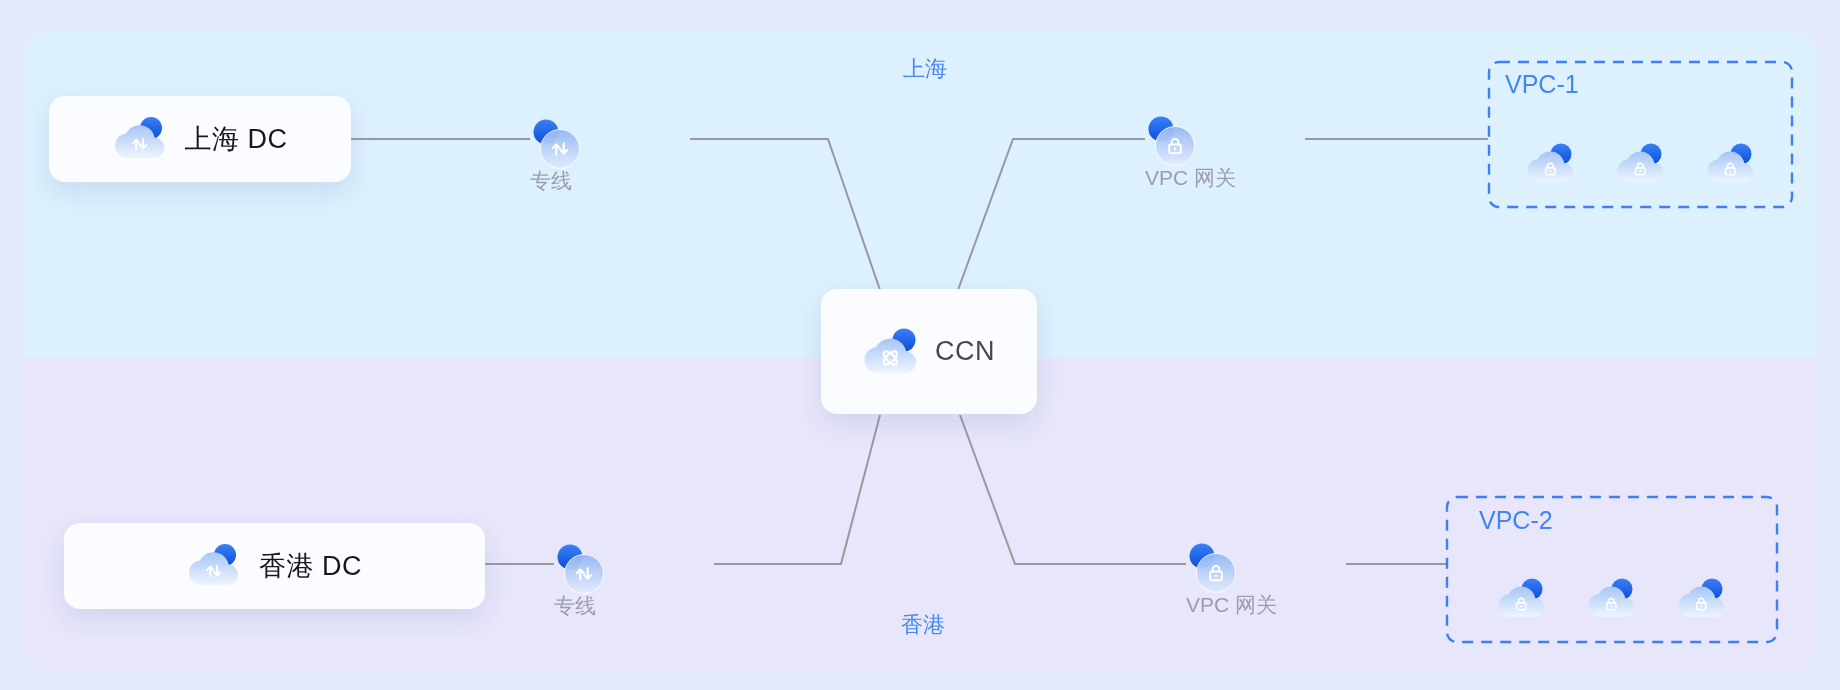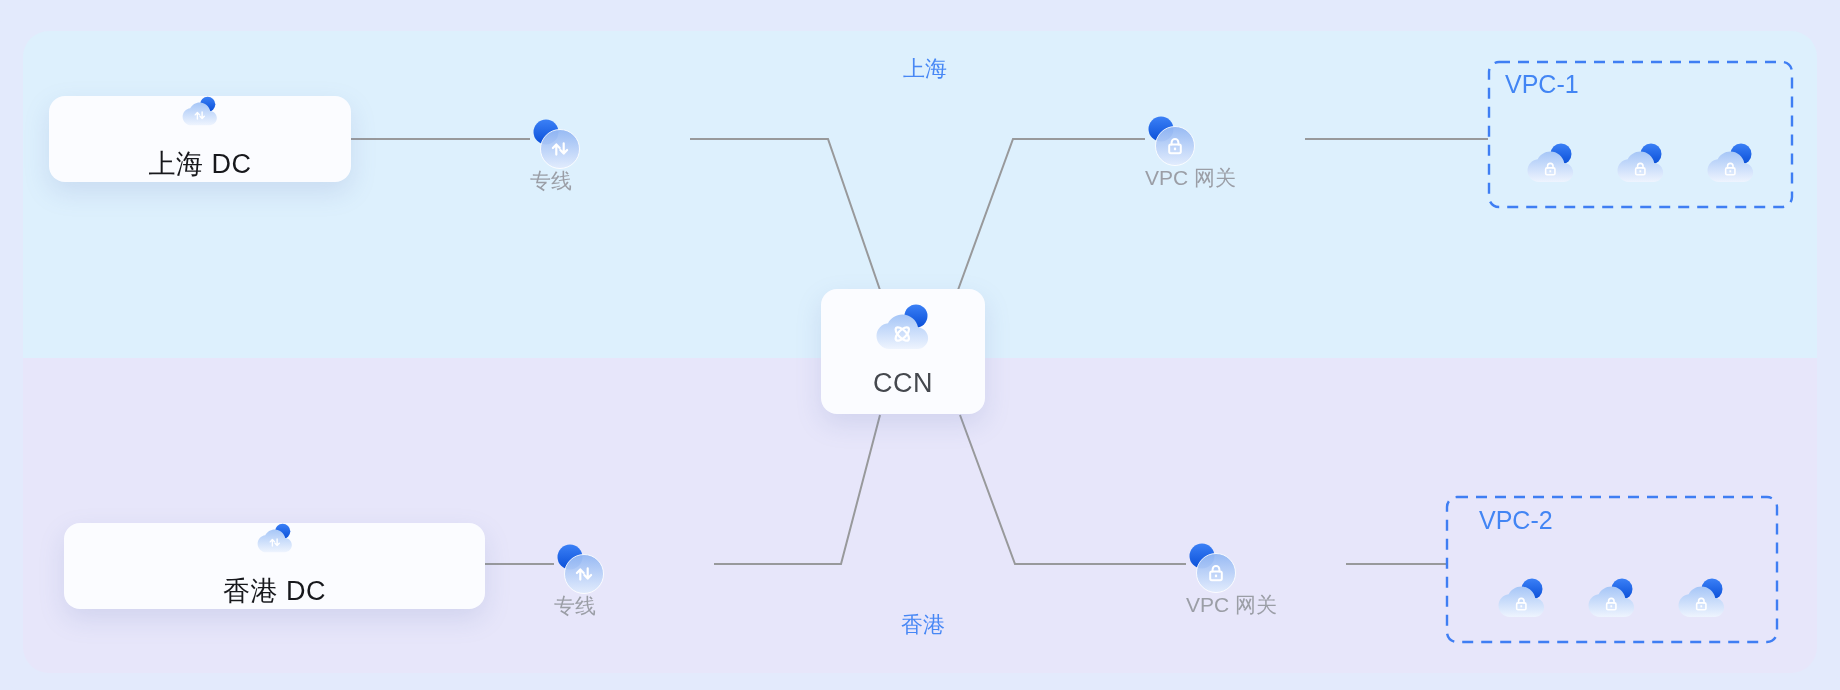--- a/index.html
+++ b/index.html
@@ -4,21 +4,21 @@
 <style>
   html,body{margin:0;padding:0;background:#e3eafc;}
   .stage{position:relative;width:1840px;height:690px;background:#e3eafc;overflow:hidden;
          font-family:"Liberation Sans","DejaVu Sans",sans-serif;border-radius:23px;}
   .panels{position:absolute;left:23px;top:31px;width:1794px;height:642px;border-radius:26px;overflow:hidden;}
   .panel-top{position:absolute;left:0;top:0;width:100%;height:327px;background:#ddf0fd;}
   .panel-bottom{position:absolute;left:0;top:327px;width:100%;height:315px;background:#e7e6fa;}
   .region-label{position:absolute;transform:translate(-50%,-50%);color:#4787f5;font-size:22px;font-weight:500;white-space:nowrap;}
   svg.wires{position:absolute;left:0;top:0;width:1840px;height:690px;}
   .card{position:absolute;display:flex;align-items:center;justify-content:center;gap:18px;
-        background:#fbfcff;border-radius:16px;box-shadow:0 10px 26px rgba(110,130,190,.18);flex-direction:column;}
+        background:#fbfcff;border-radius:16px;box-shadow:0 10px 26px rgba(110,130,190,.18);}
   .card .card-label{font-size:27px;font-weight:500;color:#17181c;white-space:nowrap;letter-spacing:.5px;}
   .card-ccn .card-label{color:#45484e;}
   .node{position:absolute;width:160px;display:flex;flex-direction:column;align-items:flex-start;}
   .node .node-label{margin-top:-4px;font-size:21px;color:#9b9ea6;white-space:nowrap;}
   .vpc-label{position:absolute;color:#4285f4;font-size:25px;font-weight:500;white-space:nowrap;}
   .vpc-box{position:absolute;display:flex;align-items:flex-end;justify-content:center;gap:40px;padding-bottom:22px;box-sizing:border-box;}
   .hidden-defs{position:absolute;width:0;height:0;}
 </style>
 </head>
 <body>
@@ -92,21 +92,21 @@
 
   <div class="card" style="left:64px;top:523px;width:421px;height:86px;">
     <svg width="54" height="46" viewBox="0 0 54 46">
       <circle cx="38" cy="12" r="11" fill="url(#gDark)"></circle>
       <use href="#cloudPath" transform="translate(2,1) scale(2.05)" fill="url(#gCloud)"></use>
       <use href="#glyphSwap" transform="translate(15.6,17) scale(0.92)"></use>
     </svg>
     <span class="card-label">香港 DC</span>
   </div>
 
-  <div class="card card-ccn" style="left:821px;top:289px;width:164px;height:125px;gap:16px;">
+  <div class="card card-ccn" style="left:821px;top:289px;width:216px;height:125px;gap:16px;">
     <svg width="56" height="48" viewBox="0 0 56 48">
       <circle cx="41" cy="12" r="11.5" fill="url(#gDark)"></circle>
       <use href="#cloudPath" transform="translate(1.5,2) scale(2.15)" fill="url(#gCloud)"></use>
       <use href="#glyphOrbit" transform="translate(15.3,18)"></use>
     </svg>
     <span class="card-label">CCN</span>
   </div>
 
   <div class="node" style="left:530px;top:119px;">
     <svg width="52" height="52" viewBox="0 0 52 52">

